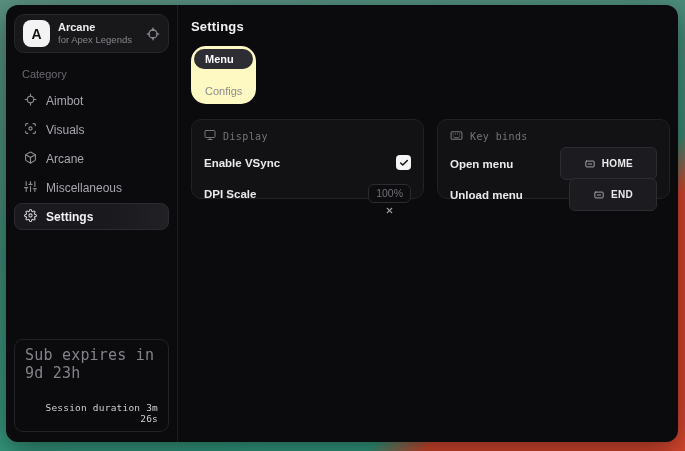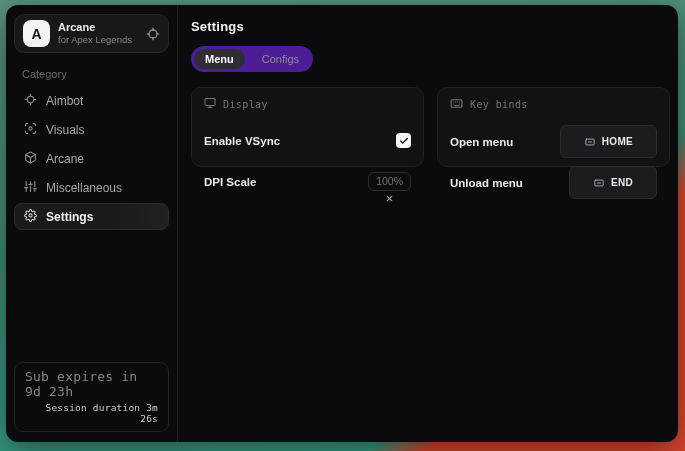--- a/index.html
+++ b/index.html
@@ -43,44 +43,44 @@
   .nav-item svg { flex:0 0 13px; opacity:.85; }
   .nav-item.active {
     background:linear-gradient(90deg,#1a1a1e 60%, #202025 100%);
     border:1px solid #2b2b31; color:#f2f2f4; font-weight:600;
   }
   .side-spacer { flex:1; }
   .side-footer {
     border:1px solid #222228; border-radius:9px; padding:6px 10px 7px 10px;
     font-family:"DejaVu Sans Mono", monospace;
   }
-  .foot-line1 { font-size:13px; color:#83838b; margin-bottom:3px; letter-spacing:.2px; }
+  .foot-line1 { font-size:15px; color:#83838b; margin-bottom:20px; letter-spacing:.2px; }
   .foot-line2 { font-size:9.5px; color:#cfcfd4; letter-spacing:.2px;text-align:right; }
   
   .main { flex:1; padding:14px 14px 0 13px; }
   .page-title { font-size:13px; font-weight:700; color:#f1f1f3; letter-spacing:.2px; }
   .tabs {
-    display:inline-flex; margin-top:12px; background:#4c1d95;
-    border-radius:15px; padding:3px; gap:6px;
+    display:inline-flex; margin-top:12px; background:#fef9c3;
+    border-radius:15px; padding:3px; gap:12px;flex-direction:column;
   }
   .tab {
     padding:4px 11px; border-radius:12px; font-size:11px; color:#8b8b92; cursor:default;
   }
   .tab.active { background:#2d2d33; color:#fdfdfe; font-weight:600; }
   .panels { display:flex; gap:13px; margin-top:15px; }
   .panel {
     width:233px; height:80px; background:#121214; border:1px solid #212126;
     border-radius:10px; padding:9px 12px 8px 12px;
   }
   .panel-head {
     display:flex; align-items:center; gap:7px; color:#74747c;
     font-family:"DejaVu Sans Mono", monospace; font-size:10px; margin-bottom:7px;
     letter-spacing:.4px;
   }
-  .row { display:flex; align-items:center; justify-content:space-between; height:23px; margin-top:18px;gap:15px; }
+  .row { display:flex; align-items:center; justify-content:space-between; height:23px; margin-top:8px;gap:15px; }
   .row-label { font-size:11.5px; font-weight:600; color:#eaeaec; }
   .checkbox {
     width:15px; height:15px; background:#f5f5f6; border-radius:4px;
     display:flex; align-items:center; justify-content:center; cursor:pointer;
   }
   .input-group {
     display:flex; align-items:center; gap:7px; background:#0d0d10;
     border:1px solid #2b2b31; border-radius:6px; padding:2px 7px; height:19px;flex-direction:column;
   }
   .input-value { font-size:10.5px; color:#6f6f77; }

